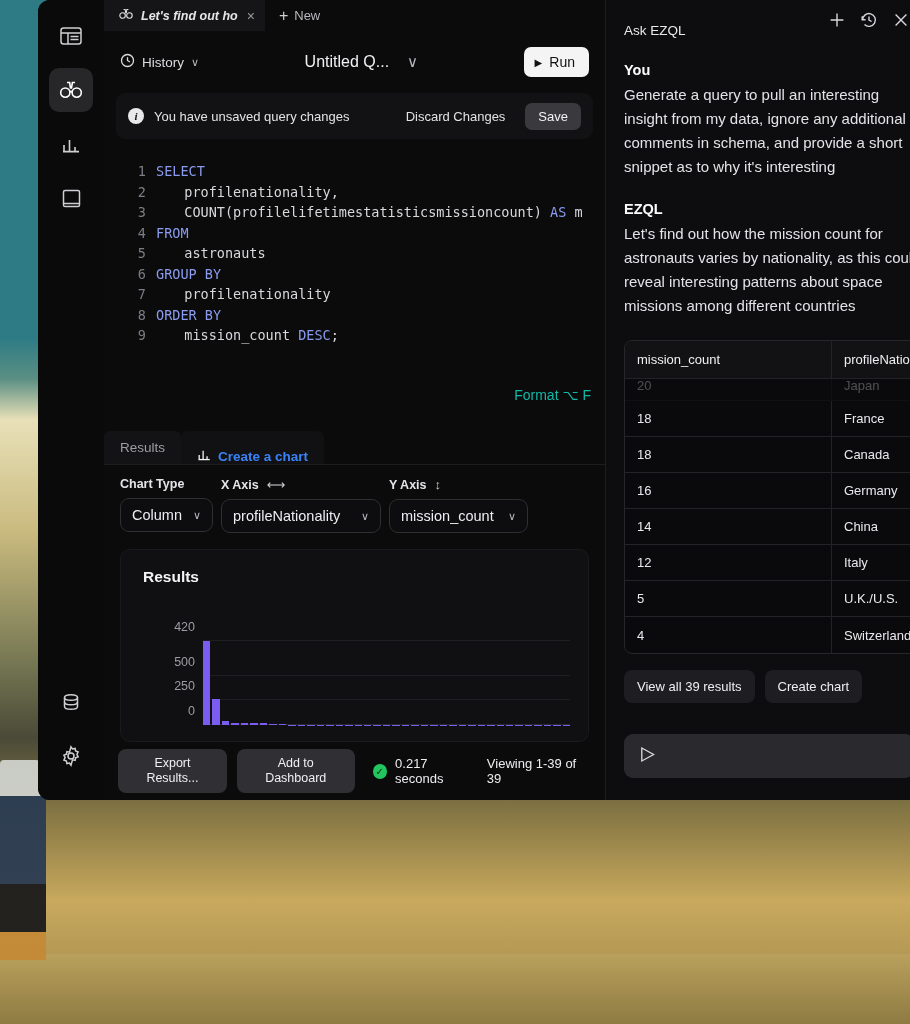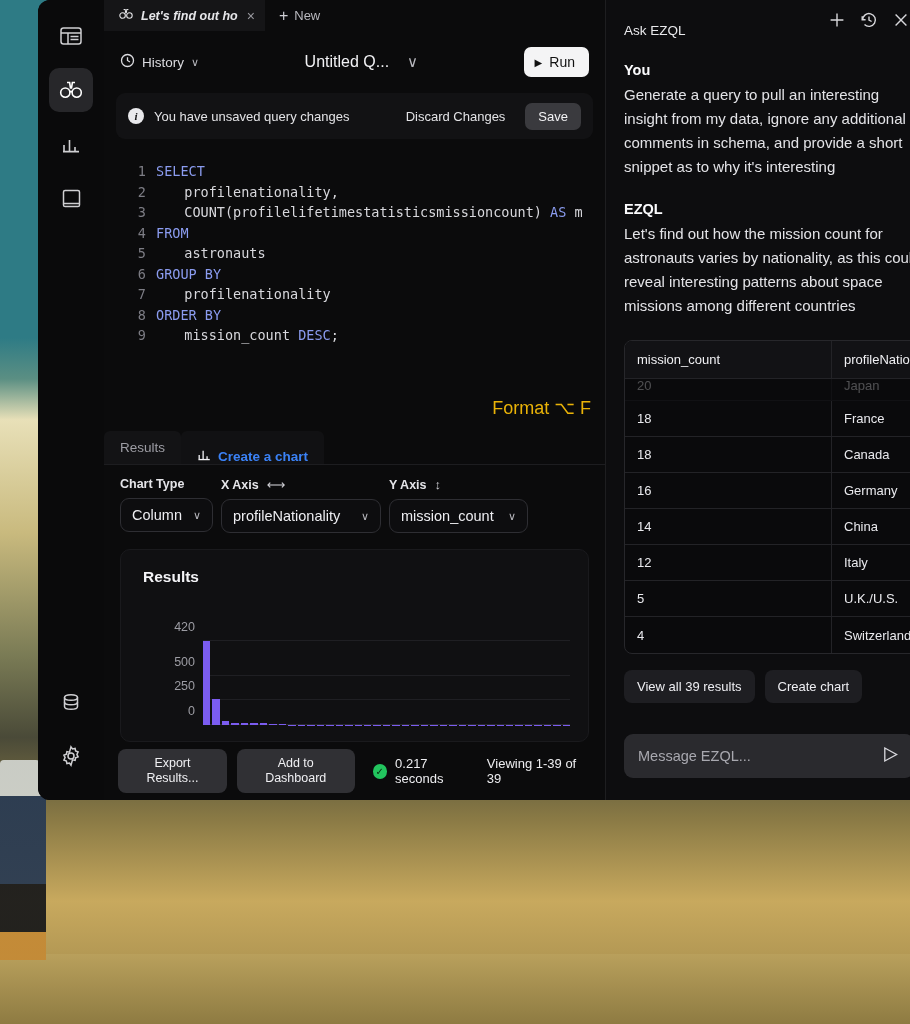--- a/index.html
+++ b/index.html
@@ -125,21 +125,21 @@
   #banner .discard { color: #e3e3e6; font-size: 13px; padding: 5px 10px; }
   #banner .save { color: #f3f3f5; font-size: 13px; background: #3a3a3e; border-radius: 7px; padding: 6px 13px; text-align: right; }
 
   
   #editor { flex: 0 0 auto; height: 292px; position: relative; padding: 22px 0 0 0; overflow: hidden; }
   .code-row { display: flex; font-family: "DejaVu Sans Mono", monospace; font-size: 13.5px; line-height: 20.5px; white-space: pre; }
   .gutter { width: 52px; flex: 0 0 52px; text-align: right; padding-right: 10px; color: #7d7d85; }
   .code { color: #d8d8dd; }
   .kw { color: #8b9cf0; }
   .ind1 { padding-left: 2.1em; }
-  #formatHint { position: absolute; right: 14px; bottom: 12px; color: #eab308; font-size: 18px; }
+  #formatHint { position: absolute; right: 14px; bottom: 28px; color: #14b8a6; font-size: 14px; }
 
   
   #resulttabs { display: flex; align-items: stretch; height: 34px; border-bottom: 1px solid #1d1d20; }
   .rtab { display: flex; align-items: center; gap: 7px; padding: 0 16px; font-size: 13.5px; color: #9d9da4; }
   .rtab.active { background: #111113; color: #3b82f6; font-weight: bold; border-radius: 6px 6px 0 0; align-items: flex-end; }
   .rtab.inactive { background: #131315; border-radius: 6px 6px 0 0; }
 
   
   #chartctl { display: flex; gap: 8px; padding: 12px 16px 8px 16px; }
   .ctl-lab { color: #e5e5e9; font-size: 12.5px; font-weight: bold; margin-bottom: 7px; display: flex; align-items: center; gap: 8px; }
@@ -526,21 +526,20 @@
       </div>
 
       <div id="ezactions">
         <div class="ezbtn"><span>View all 39 results</span></div>
         <div class="ezbtn"><span>Create chart</span></div>
       </div>
     </div>
 
     <div id="ezfooter">
       <div id="ezinput">
-        <span class="ph">Message EZQL...</span>
         <span class="send">
           <svg width="19" height="19" viewBox="0 0 20 20" fill="none" stroke="currentColor" stroke-width="1.4">
               <path d="M4 3.2L16.4 10 4 16.8z"></path>
             </svg>
         </span>
       </div>
     </div>
   </div>
 </div>
 

